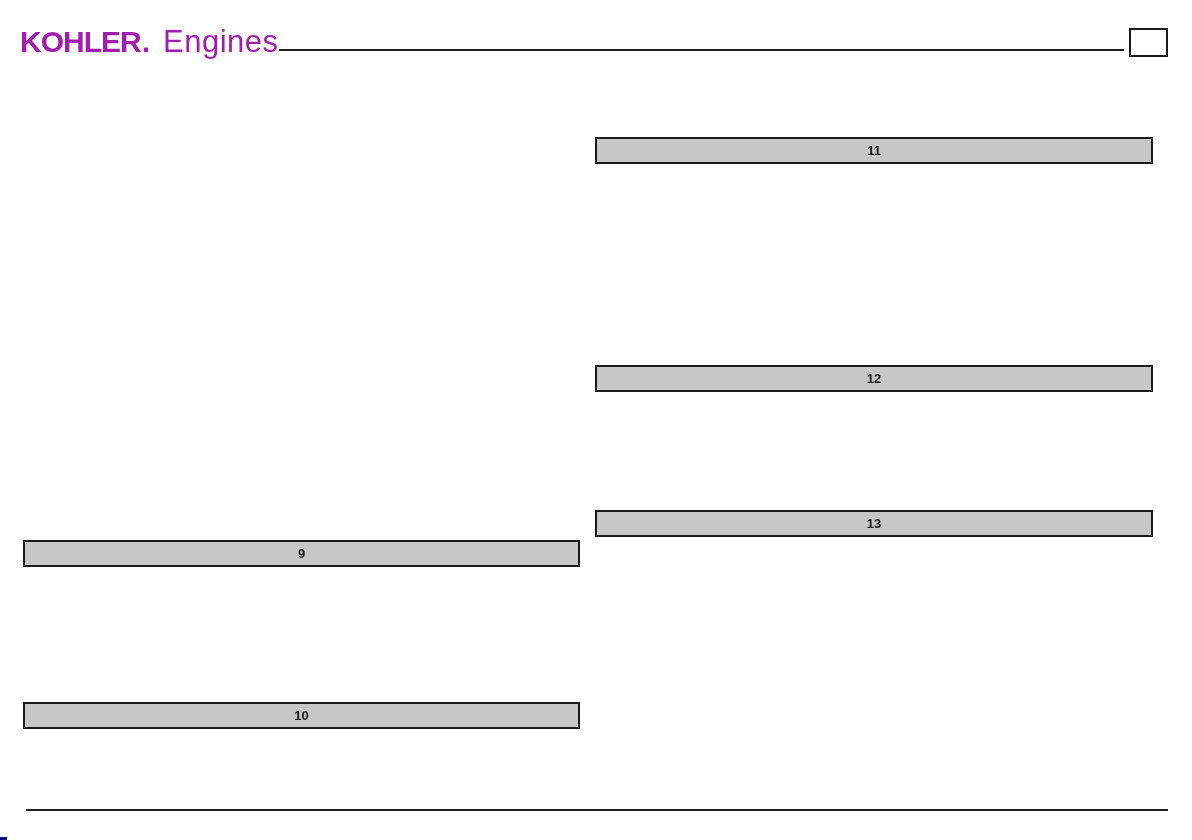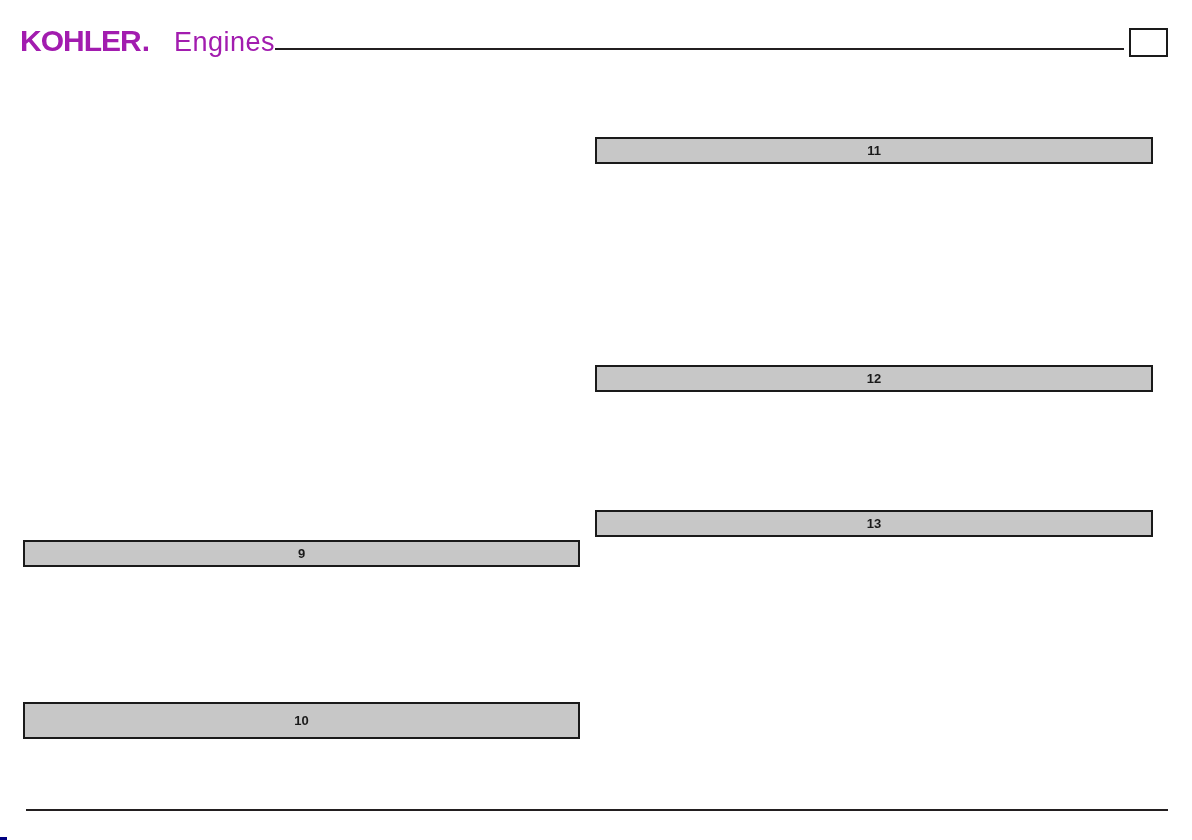--- a/index.html
+++ b/index.html
@@ -37,25 +37,25 @@
     letter-spacing: -1px;
     line-height: 1;
   }
   .brand-dot {
     font-size: 30px;
     font-weight: 800;
     line-height: 1;
     margin-left: 1px;
   }
   .brand-light {
-    font-size: 27px;
+    font-size: 31px;
     font-weight: 400;
     letter-spacing: 0.5px;
     line-height: 1;
-    margin-left: 24px;
+    margin-left: 13px;
   }
   .masthead-rule {
     flex: 1;
     height: 2px;
     background: #231f20;
     margin-bottom: 6px;   
     min-width: 40px;
   }
   .page-number-box {
     position: absolute;
@@ -78,21 +78,21 @@
     align-items: center;
     justify-content: center;
   }
   .bar-label {
     font-size: 13px;
     font-weight: bold;
     color: #1a1a1a;
     line-height: 1;
   }
   .bar-9  { left: 23px;  top: 540px; width: 557px; height: 27px; }
-  .bar-10 { left: 23px;  top: 702px; width: 557px; height: 37px; }
+  .bar-10 { left: 23px;  top: 702px; width: 557px; height: 27px; }
   .bar-11 { left: 595px; top: 137px; width: 558px; height: 27px; }
   .bar-12 { left: 595px; top: 365px; width: 558px; height: 27px; justify-content: center; }
   .bar-13 { left: 595px; top: 510px; width: 558px; height: 27px; }
 
   
   .footer-rule {
     position: absolute;
     left: 26px;
     top: 809px;
     width: 1142px;

